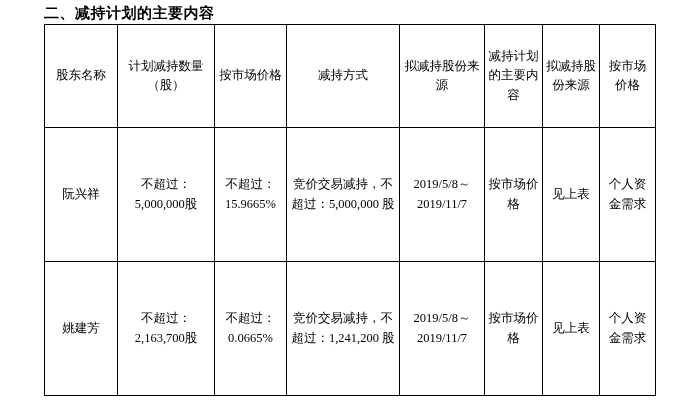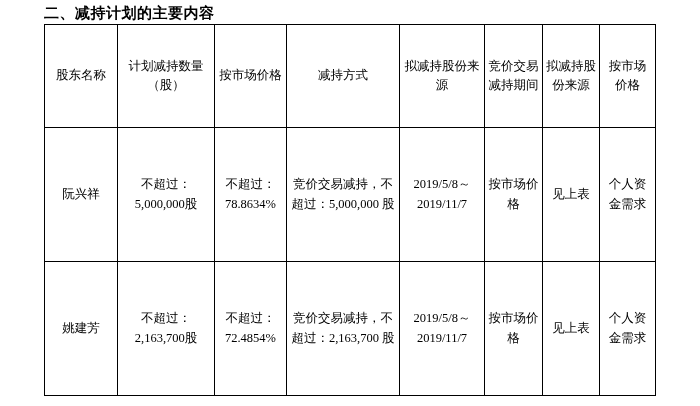--- a/index.html
+++ b/index.html
@@ -85,41 +85,41 @@
           <col class="c6">
           <col class="c7">
       </colgroup>
       <thead>
         <tr>
           <td>股东名称</td>
           <td>计划减持数量（股）</td>
           <td>按市场价格</td>
           <td>减持方式</td>
           <td>拟减持股份来源</td>
-          <td>竞价交易减持期间</td>
+          <td>减持计划的主要内容</td>
           <td>拟减持股份来源</td>
           <td>按市场价格</td>
         </tr>
       </thead>
       <tbody>
         <tr>
           <td>阮兴祥</td>
           <td>不超过：5,000,000股</td>
-          <td>不超过：78.8634%</td>
+          <td>不超过：15.9665%</td>
           <td>竞价交易减持，不超过：5,000,000 股</td>
           <td>2019/5/8～2019/11/7</td>
           <td>按市场价格</td>
           <td>见上表</td>
           <td>个人资金需求</td>
         </tr>
         <tr>
           <td>姚建芳</td>
           <td>不超过：2,163,700股</td>
-          <td>不超过：72.4854%</td>
-          <td>竞价交易减持，不超过：2,163,700 股</td>
+          <td>不超过：0.0665%</td>
+          <td>竞价交易减持，不超过：1,241,200 股</td>
           <td>2019/5/8～2019/11/7</td>
           <td>按市场价格</td>
           <td>见上表</td>
           <td>个人资金需求</td>
         </tr>
       </tbody>
     </table>
   </div>
 
 </div>

